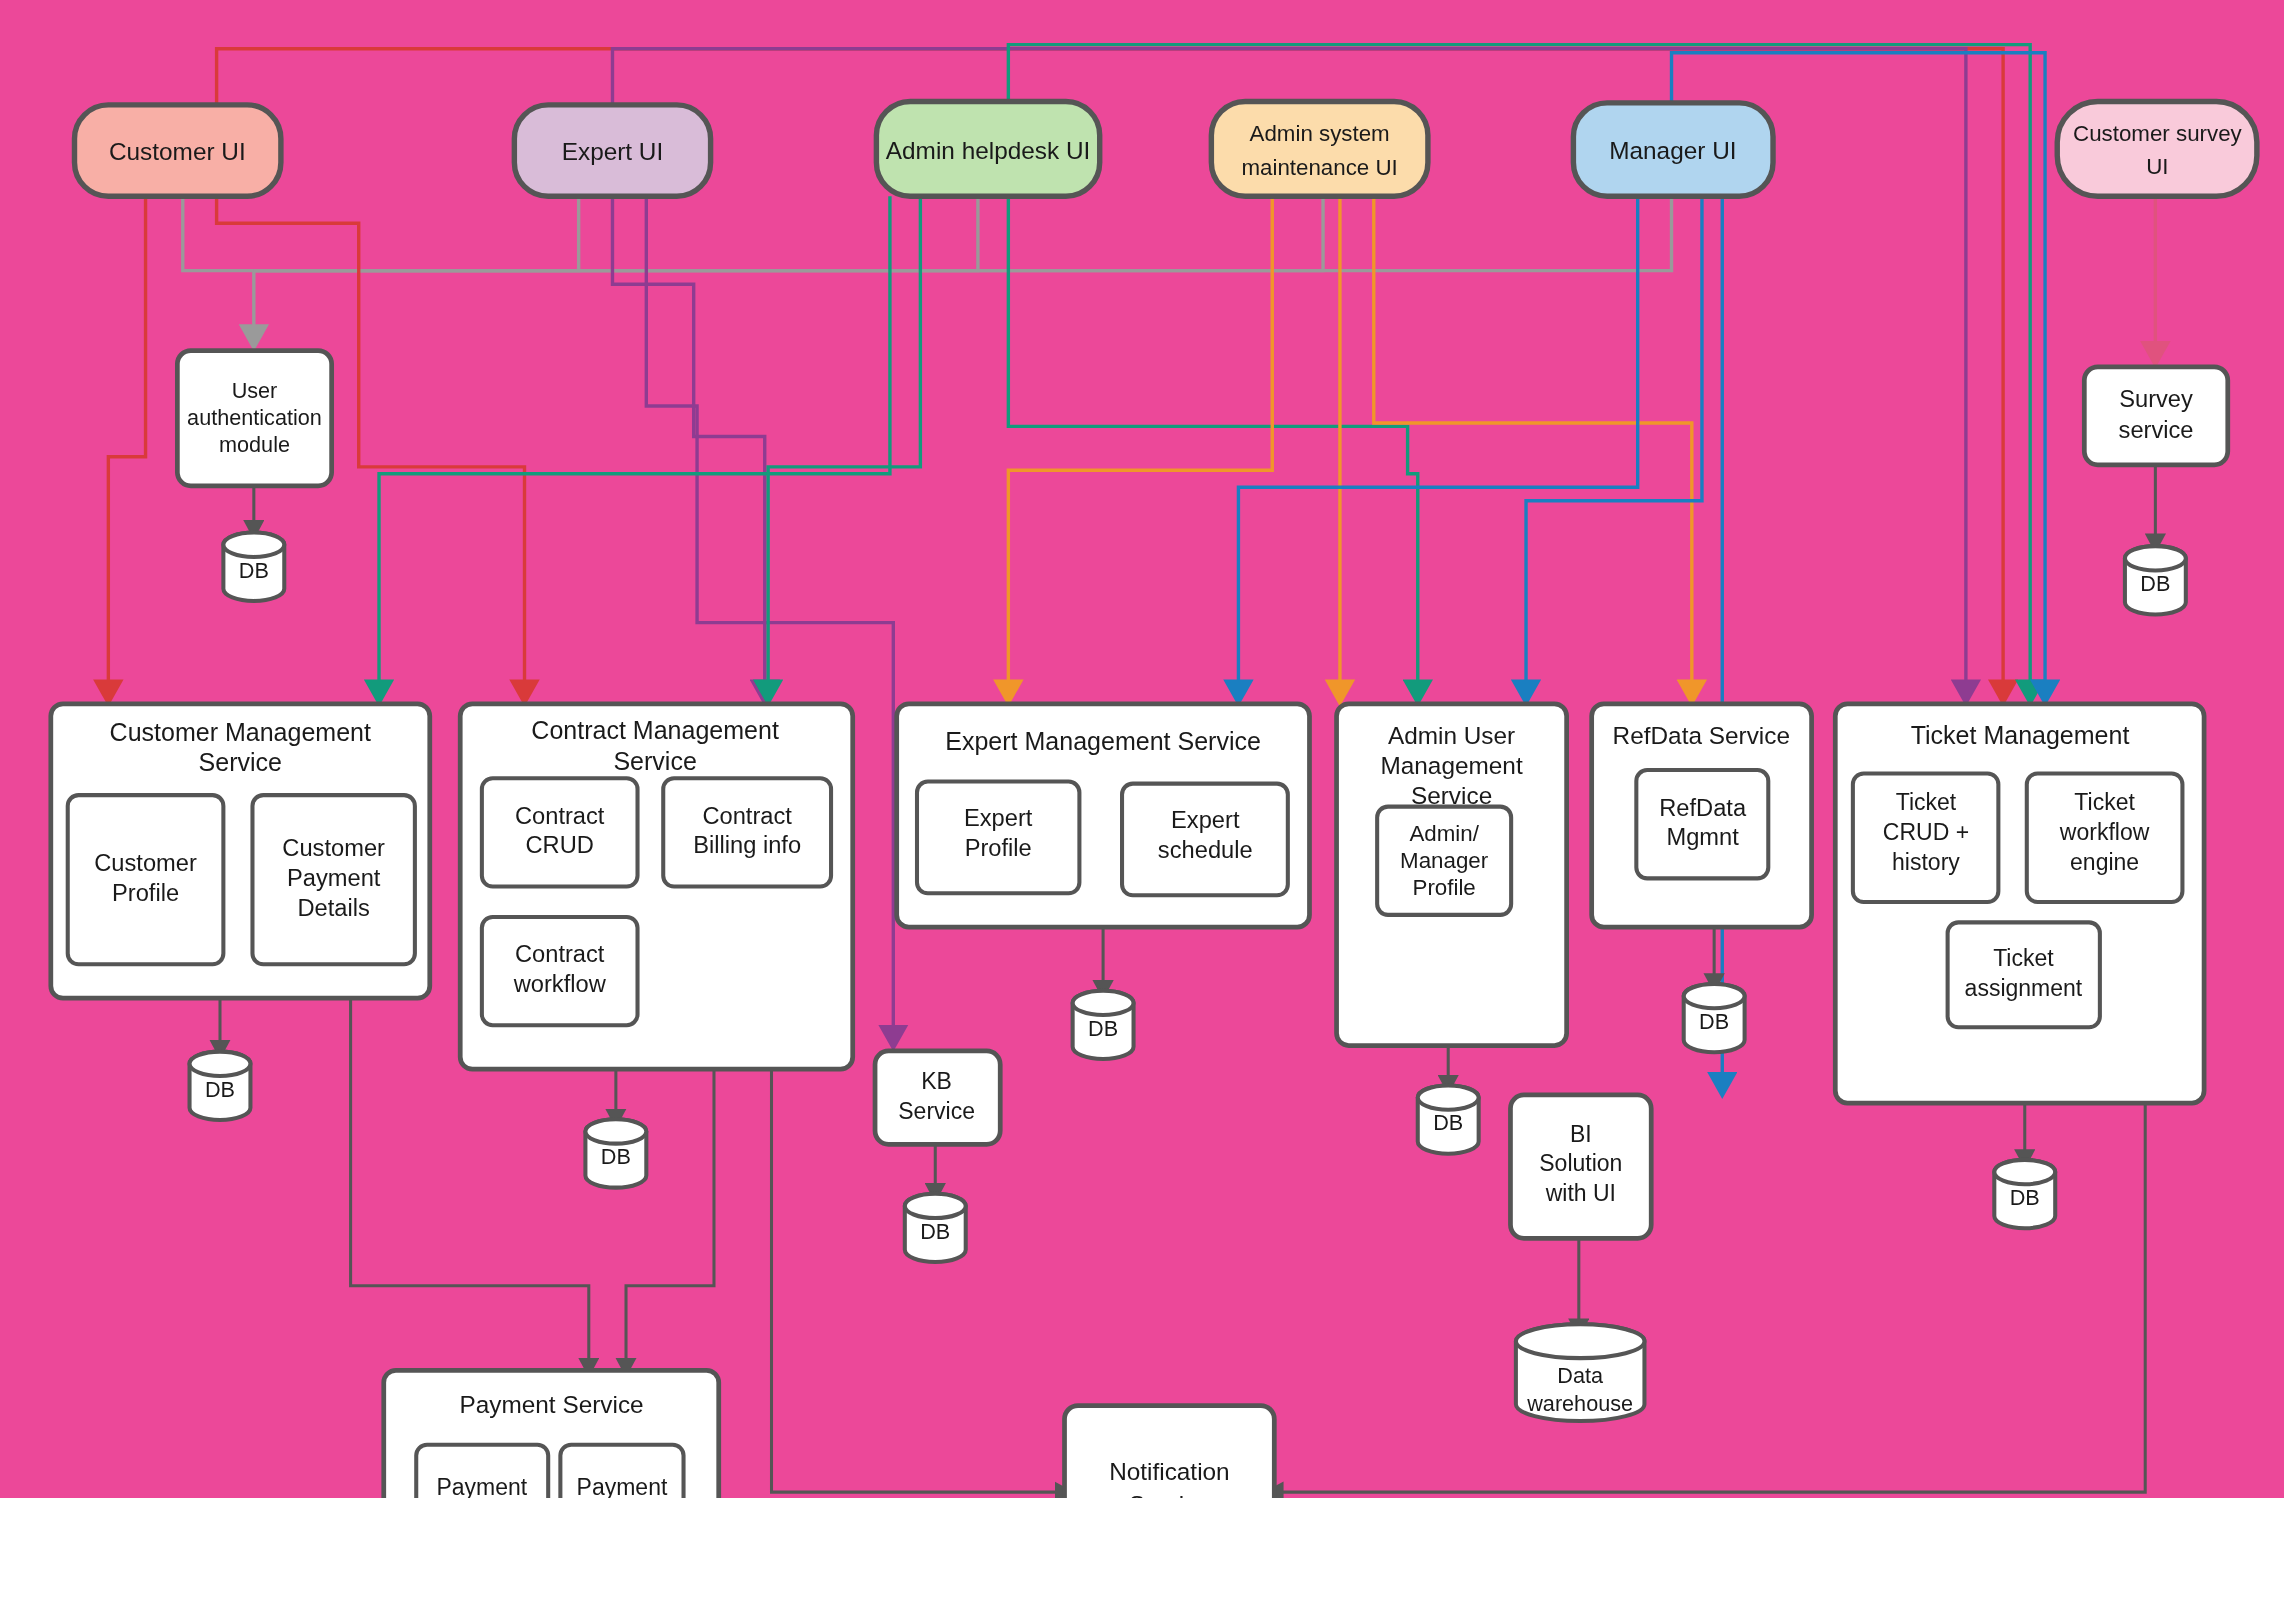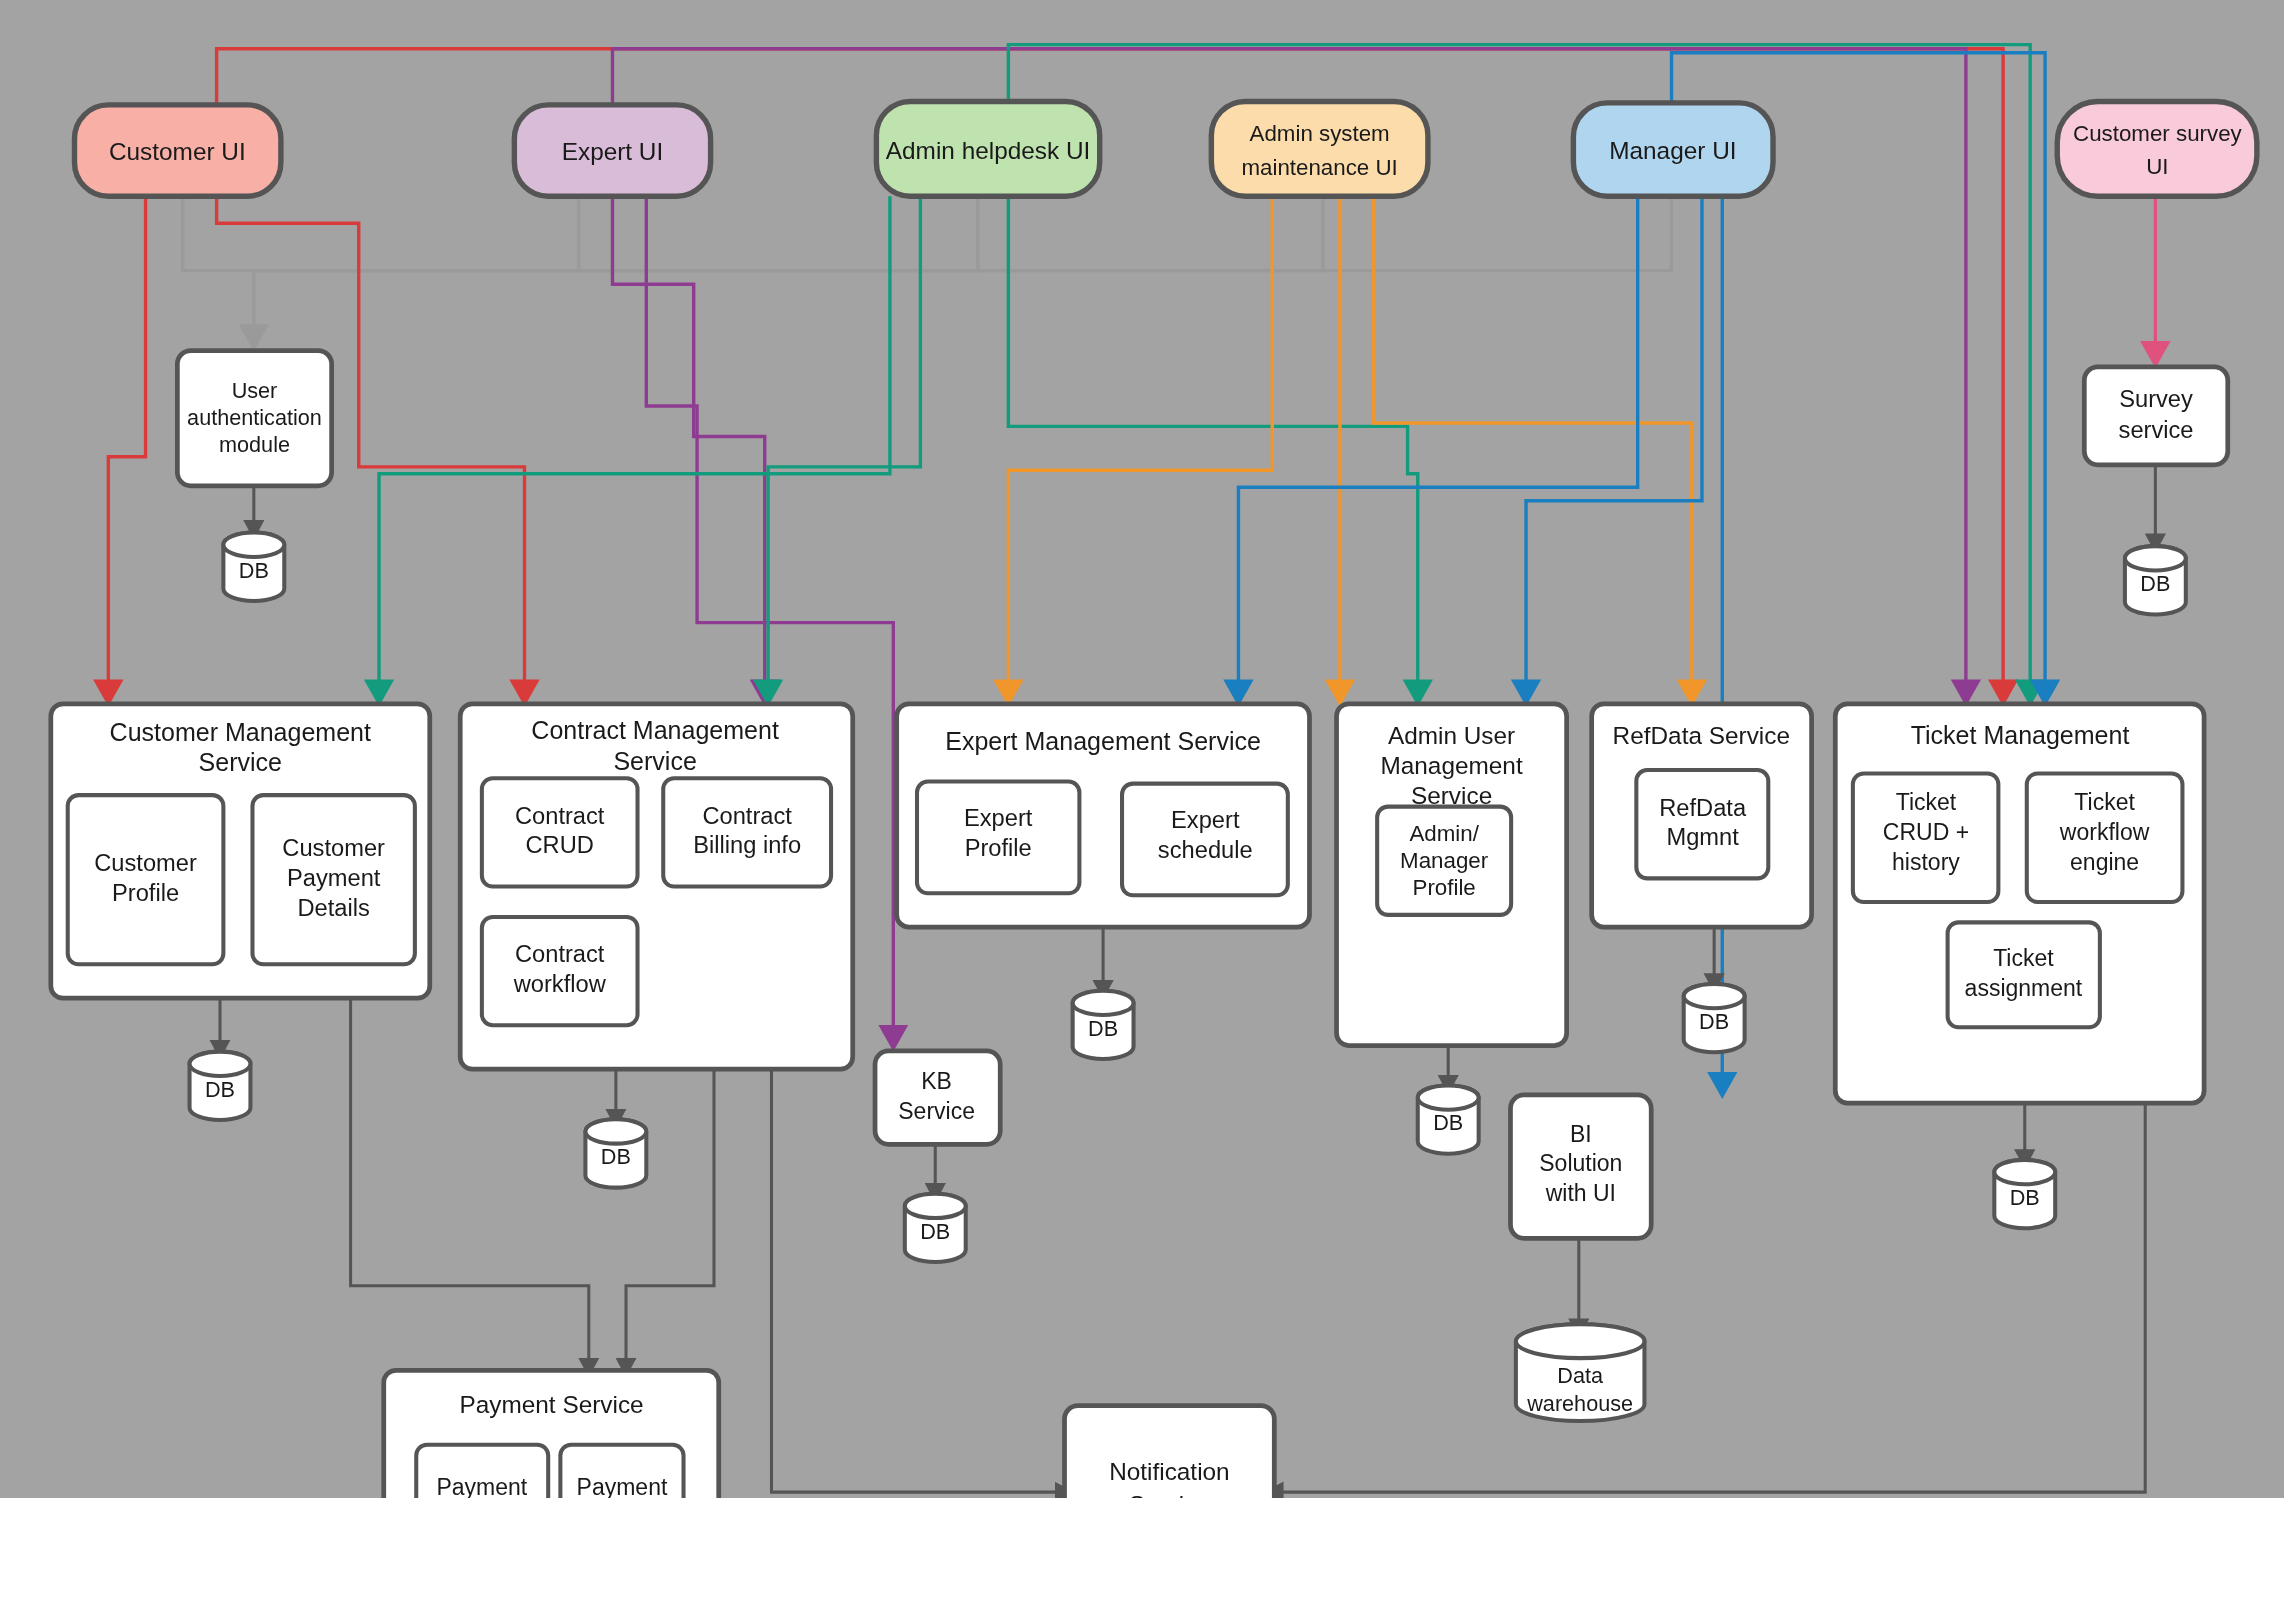--- a/index.html
+++ b/index.html
@@ -4,21 +4,21 @@
 <style>
   html, body {
     margin: 0;
     padding: 0;
     background: #ffffff;
   }
   #canvas {
     position: relative;
     width: 2284px;
     height: 1498px;
-    background: #a3a3a3;
+    background: #ec4899;
     font-family: "Liberation Sans", sans-serif;
   }
   svg.diagram {
     position: absolute;
     top: 0; left: 0;
     width: 2284px;
     height: 1618px;
     overflow: visible;
   }
   .node-label {

